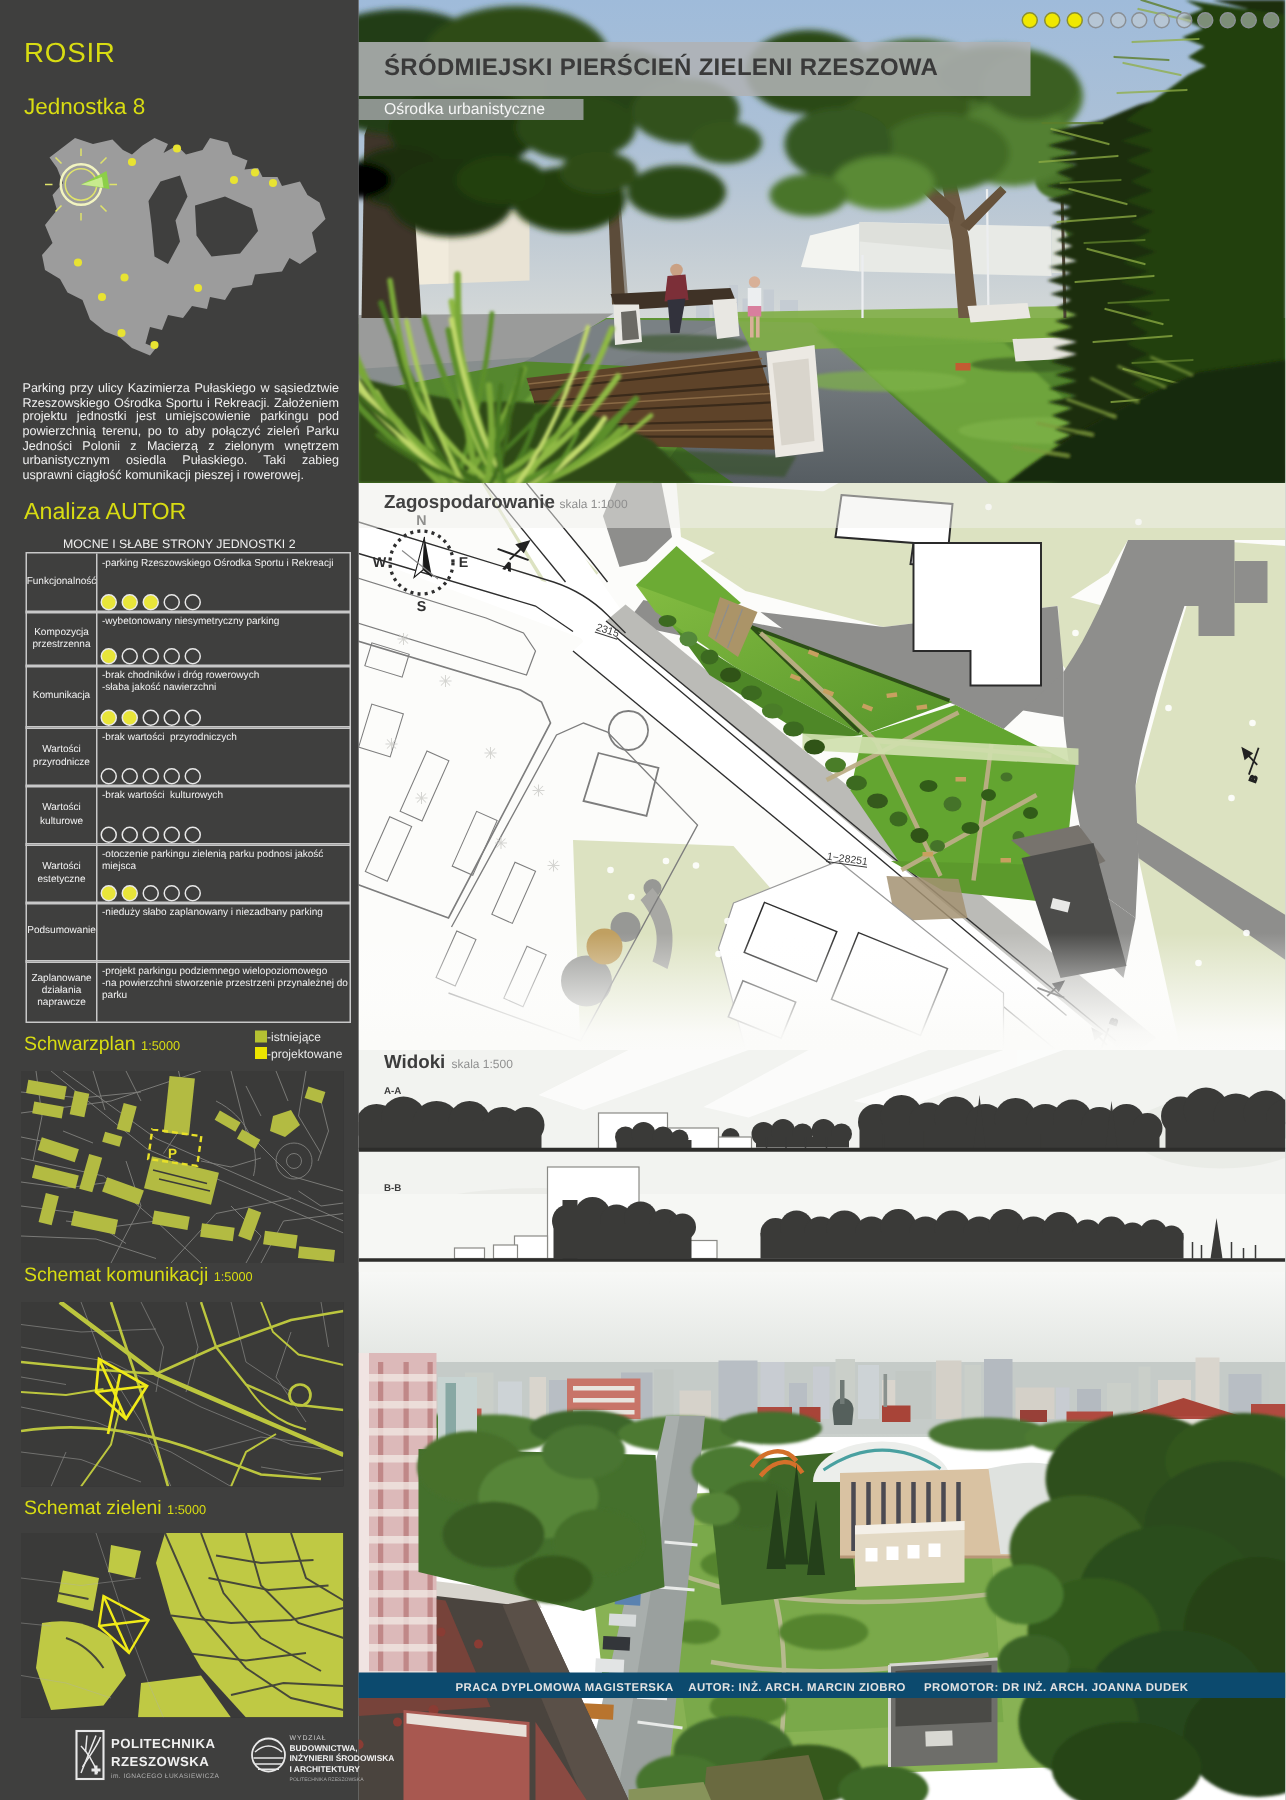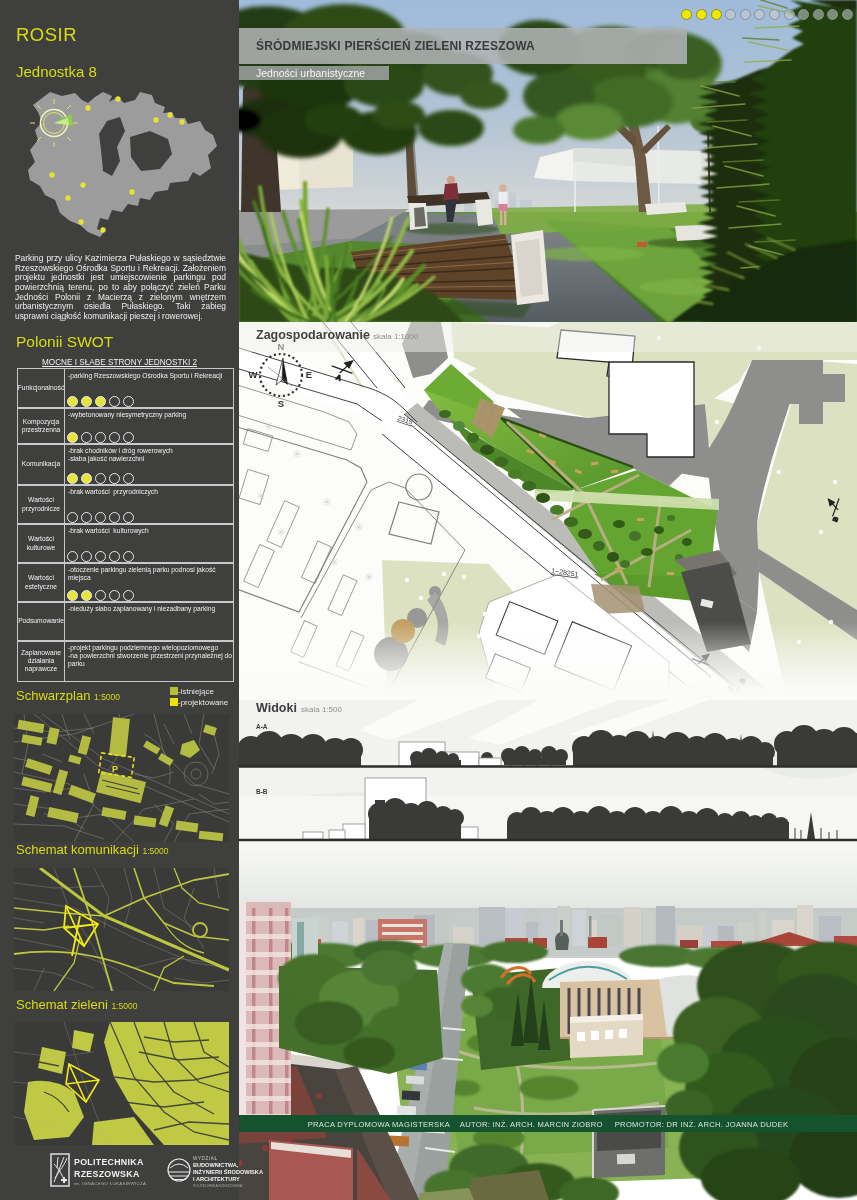--- a/index.html
+++ b/index.html
@@ -1,37 +1,37 @@
 <!DOCTYPE html>
 <html><head><meta charset="utf-8">
 <style>
 html,body{margin:0;padding:0;}
 #poster{position:relative;width:857px;height:1200px;overflow:hidden;background:#3e3e3c;font-family:"Liberation Sans",sans-serif;}
 #sidebar{position:absolute;left:0;top:0;width:239px;height:1200px;background:#3f3f3e;z-index:5;}
 #rosir{position:absolute;left:16px;top:24px;font-size:18.5px;letter-spacing:0.5px;color:#d8dc12;}
 #jedn{position:absolute;left:16px;top:63px;font-size:15px;color:#d8dc12;}
 #desc{position:absolute;left:15px;top:254px;width:211px;font-size:8.4px;line-height:9.65px;color:#efefef;text-align:justify;}
 #analiza{position:absolute;left:16px;top:333px;font-size:15.5px;color:#d8dc12;}
-#swothead{position:absolute;left:0px;top:358px;width:239px;text-align:center;font-size:8.2px;color:#f0f0f0;text-decoration:underline;}
+#swothead{position:absolute;left:0px;top:358px;width:239px;text-align:center;font-size:8.2px;color:#f0f0f0;}
 #swot{position:absolute;left:17px;top:368px;width:217px;}
 .srow{position:absolute;left:0;width:215px;border:0.5px solid #c8c8c8;}
 .slab{position:absolute;left:0;top:0;bottom:0;width:46px;border-right:0.5px solid #c8c8c8;display:flex;align-items:center;justify-content:center;text-align:center;color:#f2f2f2;font-size:6.7px;line-height:8.2px;}
 .scont{position:absolute;left:50px;top:2.5px;right:1px;color:#f2f2f2;font-size:6.7px;line-height:8.4px;}
 .sdots{position:absolute;left:49px;bottom:2px;height:10px;}
 .dot{display:inline-block;width:9px;height:9px;border-radius:50%;border:1px solid #e8e8e8;margin-right:3px;vertical-align:top;}
 .dy{background:#e8e53a;}
 h3.map{position:absolute;font-size:13px;color:#d8dc12;margin:0;font-weight:normal;}
 h3.map small{font-size:8.5px;color:#d8dc12;}
 .mapbox{position:absolute;left:14px;width:215px;height:128px;background:#343433;overflow:hidden;}
 #legend{position:absolute;left:170px;top:686px;font-size:8px;color:#e8e8e8;line-height:11px;}
-#footerbar{position:absolute;left:239px;top:1115px;width:618px;height:17px;background:#14532d;z-index:6;}
+#footerbar{position:absolute;left:239px;top:1115px;width:618px;height:17px;background:#0c4a6e;z-index:6;font-weight:bold;}
 #footerbar div{color:#e2e2e2;font-size:7.6px;text-align:center;margin-top:5px;letter-spacing:0.3px;}
 #main{position:absolute;left:239px;top:0;width:618px;height:1200px;background:#fff;}
 #titlebar{position:absolute;left:239px;top:28px;width:448px;height:36px;background:rgba(175,178,180,0.88);z-index:4;display:flex;align-items:center;}
-#titlebar span{white-space:nowrap;font-size:12px;font-weight:bold;color:#3a3a3a;margin-left:17px;letter-spacing:0.2px;}
+#titlebar span{white-space:nowrap;font-size:16px;font-weight:bold;color:#3a3a3a;margin-left:17px;letter-spacing:0.2px;}
 #subtitle{position:absolute;left:239px;top:66px;width:150px;height:14px;background:rgba(160,163,165,0.85);z-index:4;}
 #subtitle span{font-size:10.5px;color:#f5f5f5;margin-left:17px;line-height:14px;display:block;}
 #dots{position:absolute;top:6px;right:4px;z-index:4;}
 #dots .d{display:inline-block;width:9px;height:9px;border-radius:50%;margin-left:3.6px;border:1px solid #8a8f94;background:rgba(200,205,210,0.55);}
 #dots .y{background:#f0e800;border-color:#8a8f30;}
 </style></head>
 <body>
 <div id="poster">
   <div id="main"></div>
 
@@ -891,21 +891,21 @@
     <rect x="378" y="306" width="18" height="10" fill="#d8d8d2" transform="rotate(-2 387 311)"></rect>
 
     <polygon points="232,330 300,322 310,352 230,352" fill="#6a6a40"></polygon>
     <polygon points="180,345 230,340 235,352 180,352" fill="#87935a"></polygon>
   </svg>
   </div>
   <div id="titlebar">
       <span>ŚRÓDMIEJSKI PIERŚCIEŃ ZIELENI RZESZOWA</span>
     </div>
   <div id="subtitle">
-      <span>Jedności urbanistyczne</span>
+      <span>Ośrodka urbanistyczne</span>
     </div>
   <div id="dots"><span class="d y"></span><span class="d y"></span><span class="d y"></span><span class="d"></span><span class="d"></span><span class="d"></span><span class="d"></span><span class="d"></span><span class="d"></span><span class="d"></span><span class="d"></span><span class="d"></span></div>
   <div id="footerbar">
       <div>PRACA DYPLOMOWA MAGISTERSKA&nbsp;&nbsp;&nbsp;&nbsp;AUTOR: INŻ. ARCH. MARCIN ZIOBRO&nbsp;&nbsp;&nbsp;&nbsp;&nbsp;PROMOTOR: DR INŻ. ARCH. JOANNA DUDEK</div>
     </div>
 
   <div id="sidebar">
     <div id="rosir">ROSIR</div>
     <div id="jedn">Jednostka 8</div>
     <div id="blobmap" style="position:absolute;left:0;top:88px;width:239px;height:160px;">
@@ -928,21 +928,21 @@
       <g stroke="#e8ef9a" fill="none">
         <circle cx="54" cy="123" r="13.5" stroke-width="1.6" stroke="#f2f4c0"></circle>
         <circle cx="54" cy="123" r="10.5" stroke-width="1" stroke="#dfe36a"></circle>
         <path d="M54,104 54,99 M54,142 54,147 M35,123 30,123 M73,123 78,123 M41,109 37,105 M67,109 71,105 M41,137 37,141 M67,137 71,141" stroke="#dfe36a" stroke-width="1"></path>
       </g>
       <path d="M54,123 L71,114 73,126 Z" fill="#8bd53f" opacity="0.9"></path>
       <path d="M54,123 L68,118 69,125 Z" fill="#d6f0a0" opacity="0.8"></path>
     </svg>
     </div>
     <div id="desc">Parking przy ulicy Kazimierza Pułaskiego w sąsiedztwie Rzeszowskiego Ośrodka Sportu i Rekreacji. Założeniem projektu jednostki jest umiejscowienie parkingu pod powierzchnią terenu, po to aby połączyć zieleń Parku Jedności Polonii z Macierzą z zielonym wnętrzem urbanistycznym osiedla Pułaskiego. Taki zabieg usprawni ciągłość komunikacji pieszej i rowerowej.</div>
-    <div id="analiza">Polonii SWOT</div>
+    <div id="analiza">Analiza AUTOR</div>
     <div id="swothead">MOCNE I SŁABE STRONY JEDNOSTKI 2</div>
     <div id="swot">
       <div class="srow" style="top:0;height:39px;">
           <div class="slab">Funkcjonalność</div>
           <div class="scont">-parking Rzeszowskiego Ośrodka Sportu i Rekreacji</div>
           <div class="sdots"><span class="dot dy"></span><span class="dot dy"></span><span class="dot dy"></span><span class="dot"></span><span class="dot"></span></div>
         </div>
       <div class="srow" style="top:39px;height:36px;">
           <div class="slab">Kompozycja przestrzenna</div>
           <div class="scont">-wybetonowany niesymetryczny parking</div>

